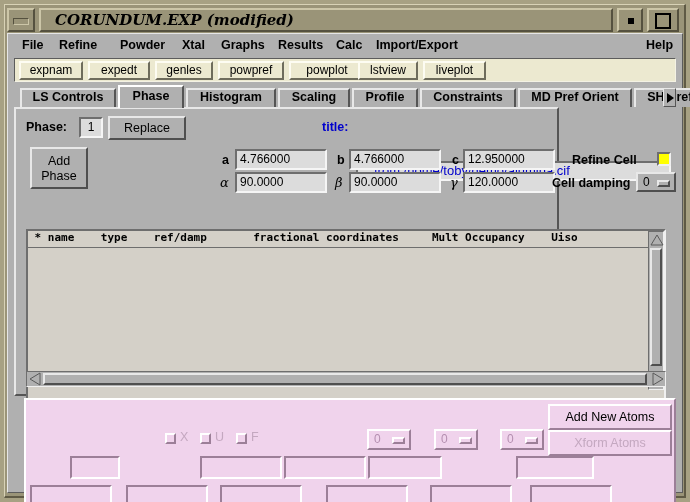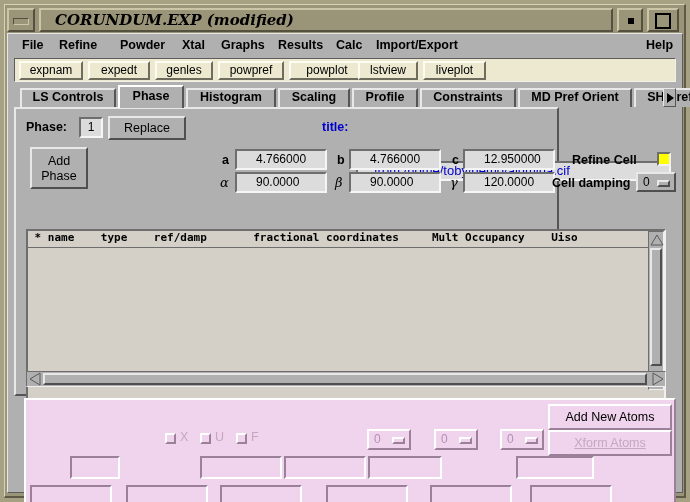--- a/index.html
+++ b/index.html
@@ -169,21 +169,21 @@
     position:absolute;font-size:13px;color:#000;white-space:nowrap;
     font-family:"DejaVu Serif","Liberation Serif",serif;font-style:italic;
   }
   .entry{
     position:absolute;box-sizing:border-box;
     background:#dcdcdc;
     border-top:2px solid #6e6e6e;
     border-left:2px solid #6e6e6e;
     border-right:2px solid #f5f5f5;
     border-bottom:2px solid #f5f5f5;
-    font-size:12px;color:#000;line-height:16px;padding-left:19px;
+    font-size:12px;color:#000;line-height:16px;padding-left:3px;
     white-space:nowrap;overflow:hidden;
   }
   .btn{
     position:absolute;box-sizing:border-box;
     background:#b0b0b0;
     border-top:2px solid #e8e8e8;
     border-left:2px solid #e8e8e8;
     border-right:2px solid #4f4f4f;
     border-bottom:2px solid #4f4f4f;
     font-size:12.5px;color:#000;text-align:center;white-space:nowrap;
@@ -301,21 +301,21 @@
   .pbtn{
     position:absolute;box-sizing:border-box;
     background:#f0d3ec;
     border-top:2px solid #ffffff;
     border-left:2px solid #ffffff;
     border-right:2px solid #9c7f98;
     border-bottom:2px solid #9c7f98;
     font-size:12.5px;color:#000;text-align:center;white-space:nowrap;
     cursor:default;
   }
-  .pbtn.disabled{color:#c4a8c0;text-decoration:underline;}
+  .pbtn.disabled{color:#c4a8c0;}
   .pentry{
     position:absolute;box-sizing:border-box;
     background:#f0d3ec;
     border-top:2px solid #9c7f98;
     border-left:2px solid #9c7f98;
     border-right:2px solid #ffffff;
     border-bottom:2px solid #ffffff;
   }
   .pcheck{
     position:absolute;width:11px;height:11px;box-sizing:border-box;

